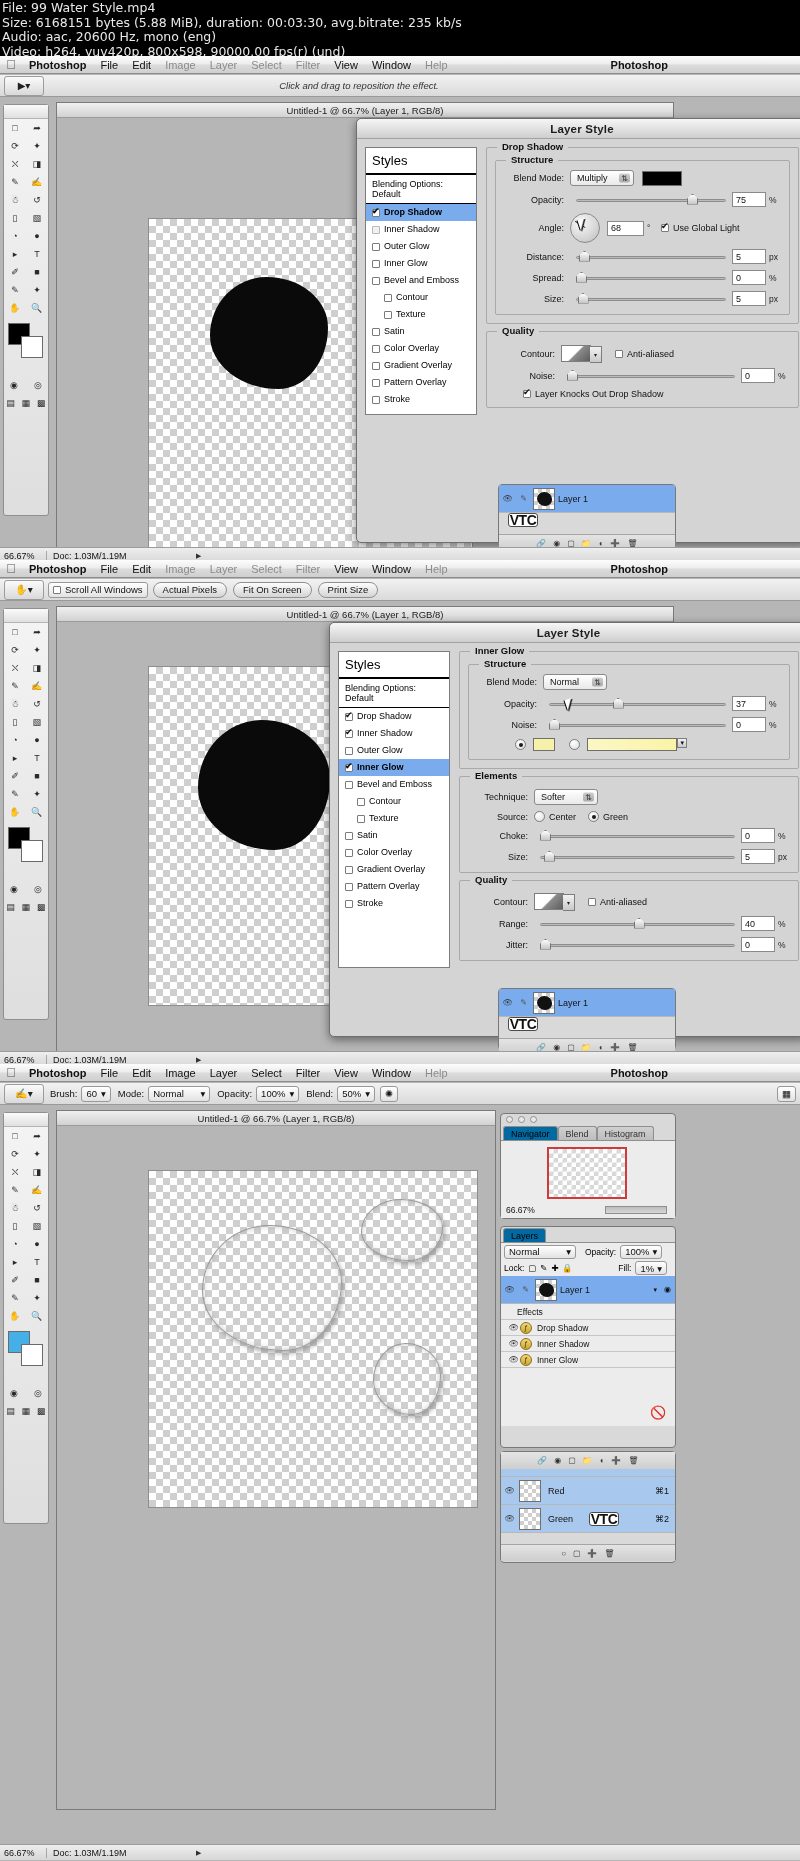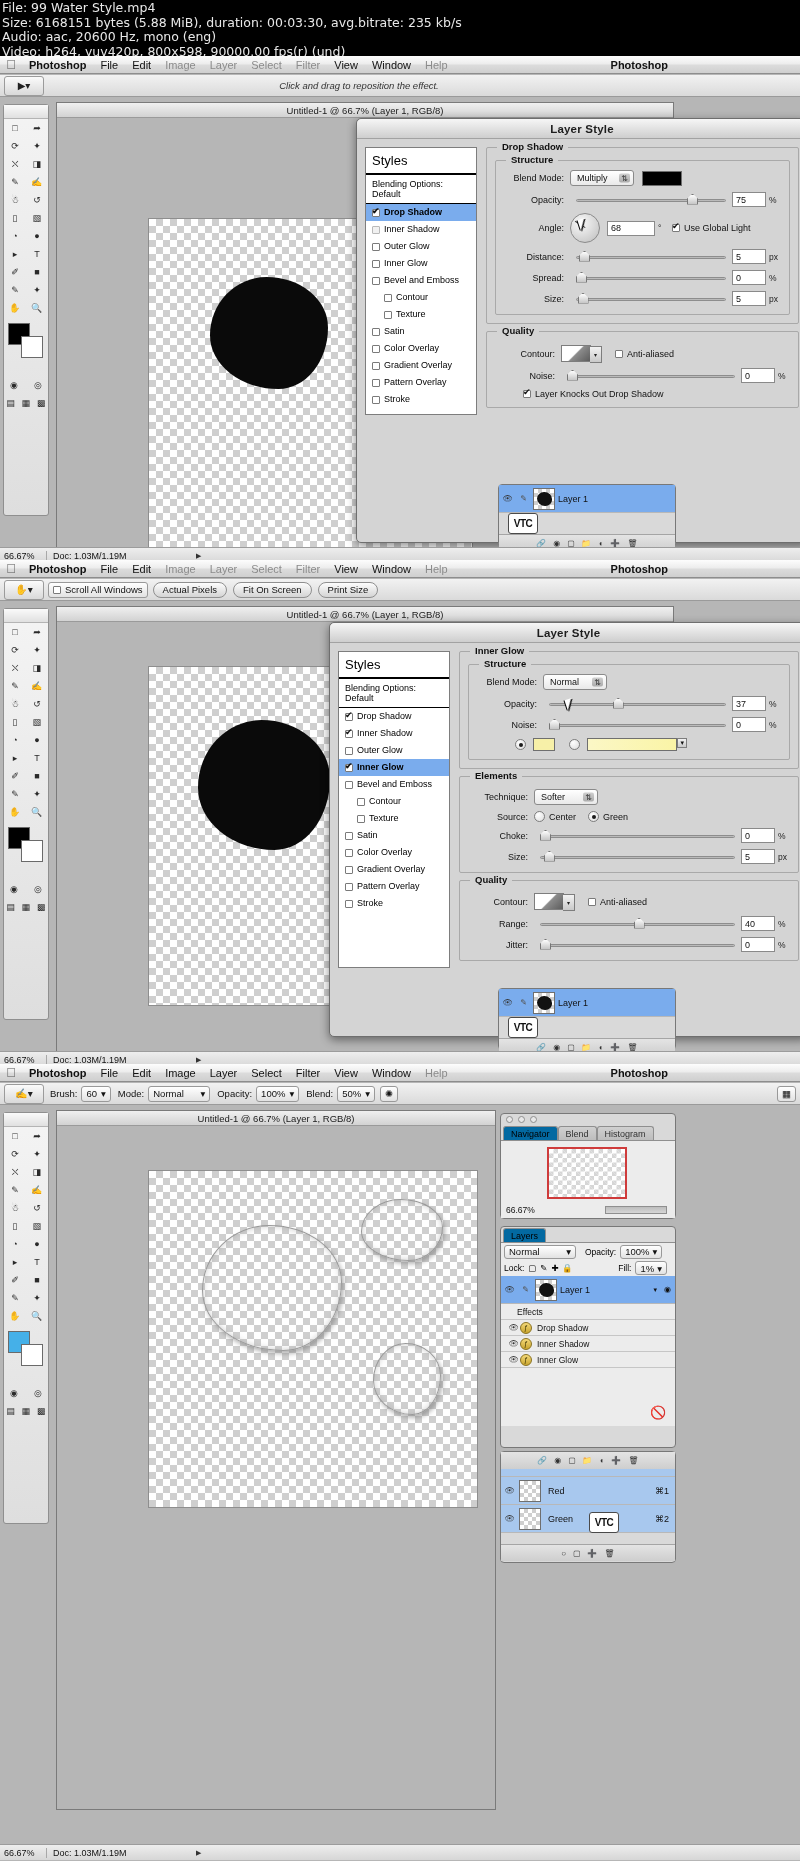--- a/index.html
+++ b/index.html
@@ -287,24 +287,24 @@
   }
   .fx-ico { width:12px; height:12px; border-radius:50%; background:linear-gradient(180deg,#f4d97a,#c9a52f);
             border:1px solid #8a7220; font-size:7px; color:#3a3000; display:flex;
             align-items:center; justify-content:center; margin-right:5px; }
   .pal-btnbar {
     height:17px; display:flex; align-items:center; justify-content:center; gap:7px;
     background:linear-gradient(180deg,#e4e4e4,#cecece); border-top:1px solid #a5a5a5;
     font-size:8px; color:#333;
   }
   .vtc-badge {
-    position:absolute; width:30px; height:21px; border-radius:3px;
+    position:absolute; width:30px; height:14px; border-radius:3px;
     background:#ffffff; border:1px solid #4a4a4a;
     display:flex; align-items:center; justify-content:center;
-    font-size:10px; font-weight:bold; color:#111; letter-spacing:-.5px;
+    font-size:14px; font-weight:bold; color:#111; letter-spacing:-.5px;
   }
   .nav-thumb {
     border:2px solid #cf3b3b; background:#fff;
     background-image:
       linear-gradient(45deg,#d6d6d6 25%,transparent 25%,transparent 75%,#d6d6d6 75%),
       linear-gradient(45deg,#d6d6d6 25%,transparent 25%,transparent 75%,#d6d6d6 75%);
     background-size:9px 9px; background-position:0 0,4.5px 4.5px;
   }
   .blob-dark {
     background:#0a0a0a; border-radius:48% 52% 42% 58% / 52% 45% 55% 48%;
@@ -496,21 +496,21 @@
                   <span class="knob" style="left:74%"></span>
                 </span>
               <span class="numfld">75</span>
               <span class="unit">%</span>
             </div>
             <div class="row">
               <span class="rlbl">Angle:</span>
               <span class="dial">
                   <span class="needle" style="transform:rotate(212deg)"></span>
                 </span>
-              <span class="numfld" style="margin-left:7px;width:48px;">68</span>
+              <span class="numfld" style="margin-left:7px;width:37px;">68</span>
               <span class="unit">°</span>
               <span class="chk-lbl" style="margin-left:2px;">
                 <span class="cbx checked"></span>
                 <span>Use Global Light</span>
               </span>
             </div>
             <div class="row">
               <span class="rlbl">Distance:</span>
               <span class="slider">
                   <span class="track"></span>

